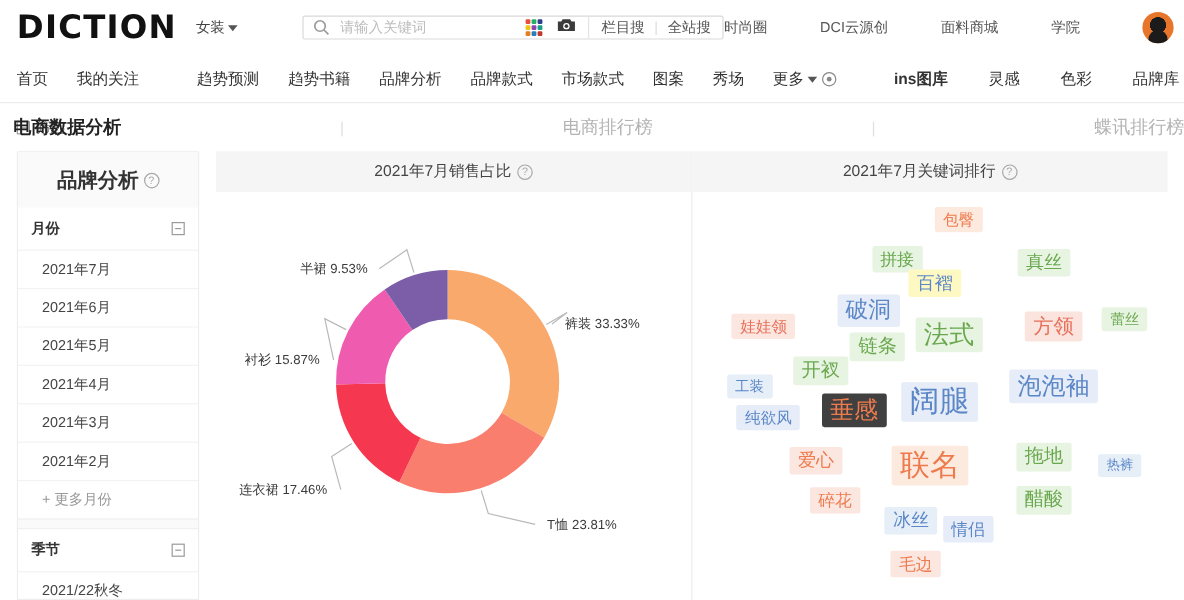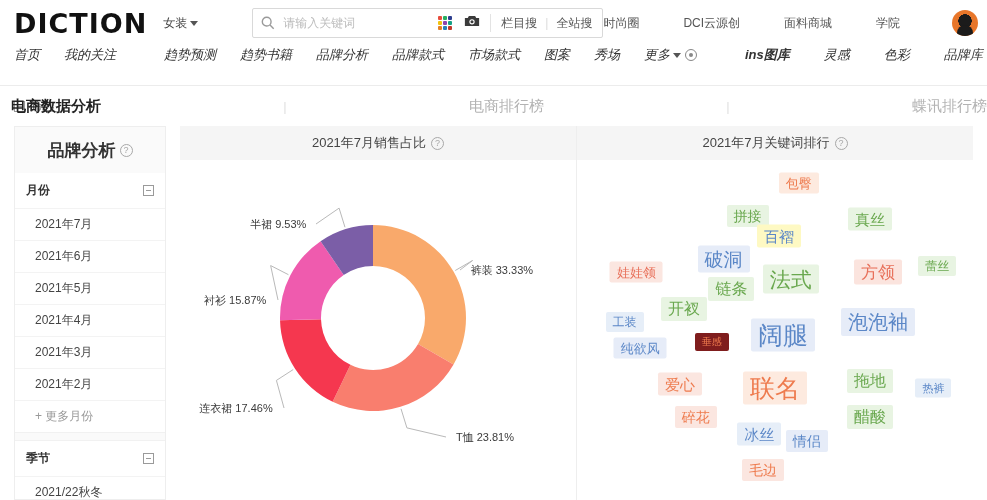--- a/index.html
+++ b/index.html
@@ -43,21 +43,21 @@
     border-top: 5px solid #555;
     vertical-align: middle;
     margin-left: 3px;
   }
 
   .search-wrap {
     margin-left: 54px;
     display: flex;
     align-items: center;
     width: 355px;
-    height: 30px;
+    height: 20px;
     border: 1px solid #d9d9d9;
     border-radius: 2px;
     background: #fff;
   }
   .search-ico {
     width: 30px;
     display: flex; align-items: center; justify-content: center;
     color: #9a9a9a;
   }
   .search-input {
@@ -117,28 +117,27 @@
     width: 16px; height: 14px;
     transform: translateX(-50%);
     background: #1b1b1b;
     border-radius: 8px 8px 0 0;
   }
 
   
   .nav {
     height: 40px;
     display: flex;
-    align-items: flex-start;
+    align-items: center;
     padding: 0 14px;
     border-bottom: 1px solid #ececec;
     font-size: 13px;
     color: #333;
     gap: 24px;
     white-space: nowrap;
-    font-style: italic;
   }
   .nav .item { cursor: pointer; }
   .nav .vsep { width: 1px; height: 14px; background: #e0e0e0; }
   .nav .bold { font-weight: 700; }
   .nav-right { margin-left: auto; display: flex; align-items: center; gap: 34px; }
   .dot-ico {
     display: inline-block;
     width: 12px; height: 12px;
     border: 1px solid #888;
     border-radius: 50%;
@@ -465,21 +464,21 @@
             <div class="tag" style="left: 74%; top: 18%; font-size: 15px; color: rgb(106, 168, 79); background: rgb(232, 244, 226);">真丝</div>
             <div class="tag" style="left: 37%; top: 30%; font-size: 19px; color: rgb(91, 135, 199); background: rgb(230, 236, 248);">破洞</div>
             <div class="tag" style="left: 15%; top: 34%; font-size: 13px; color: rgb(232, 112, 90); background: rgb(251, 230, 224);">娃娃领</div>
             <div class="tag" style="left: 39%; top: 39%; font-size: 16px; color: rgb(106, 168, 79); background: rgb(232, 244, 226);">链条</div>
             <div class="tag" style="left: 54%; top: 36%; font-size: 21px; color: rgb(106, 168, 79); background: rgb(232, 244, 226);">法式</div>
             <div class="tag" style="left: 76%; top: 34%; font-size: 17px; color: rgb(232, 112, 90); background: rgb(251, 228, 222);">方领</div>
             <div class="tag" style="left: 91%; top: 32%; font-size: 12px; color: rgb(106, 168, 79); background: rgb(232, 244, 226);">蕾丝</div>
             <div class="tag" style="left: 27%; top: 45%; font-size: 16px; color: rgb(106, 168, 79); background: rgb(232, 244, 226);">开衩</div>
             <div class="tag" style="left: 12%; top: 49%; font-size: 12px; color: rgb(91, 135, 199); background: rgb(230, 238, 248);">工装</div>
             <div class="tag" style="left: 16%; top: 57%; font-size: 13px; color: rgb(91, 135, 199); background: rgb(230, 236, 248);">纯欲风</div>
-            <div class="tag" style="left: 34%; top: 55%; font-size: 10px; color: rgb(238, 123, 78); background: #7f1d1d;">垂感</div>
+            <div class="tag" style="left: 34%; top: 55%; font-size: 20px; color: rgb(238, 123, 78); background: #404040;">垂感</div>
             <div class="tag" style="left: 76%; top: 49%; font-size: 20px; color: rgb(91, 135, 199); background: rgb(230, 236, 248);">泡泡袖</div>
             <div class="tag" style="left: 52%; top: 53%; font-size: 25px; color: rgb(91, 135, 199); background: rgb(230, 236, 248);">阔腿</div>
             <div class="tag" style="left: 26%; top: 68%; font-size: 15px; color: rgb(238, 123, 78); background: rgb(251, 230, 224);">爱心</div>
             <div class="tag" style="left: 50%; top: 69%; font-size: 25px; color: rgb(238, 123, 78); background: rgb(253, 234, 223);">联名</div>
             <div class="tag" style="left: 74%; top: 67%; font-size: 16px; color: rgb(106, 168, 79); background: rgb(232, 244, 226);">拖地</div>
             <div class="tag" style="left: 90%; top: 69%; font-size: 11px; color: rgb(91, 135, 199); background: rgb(230, 238, 248);">热裤</div>
             <div class="tag" style="left: 30%; top: 78%; font-size: 14px; color: rgb(238, 123, 78); background: rgb(251, 230, 224);">碎花</div>
             <div class="tag" style="left: 74%; top: 78%; font-size: 16px; color: rgb(106, 168, 79); background: rgb(232, 244, 226);">醋酸</div>
             <div class="tag" style="left: 46%; top: 83%; font-size: 15px; color: rgb(91, 135, 199); background: rgb(230, 238, 248);">冰丝</div>
             <div class="tag" style="left: 58%; top: 85%; font-size: 14px; color: rgb(91, 135, 199); background: rgb(230, 236, 248);">情侣</div>

